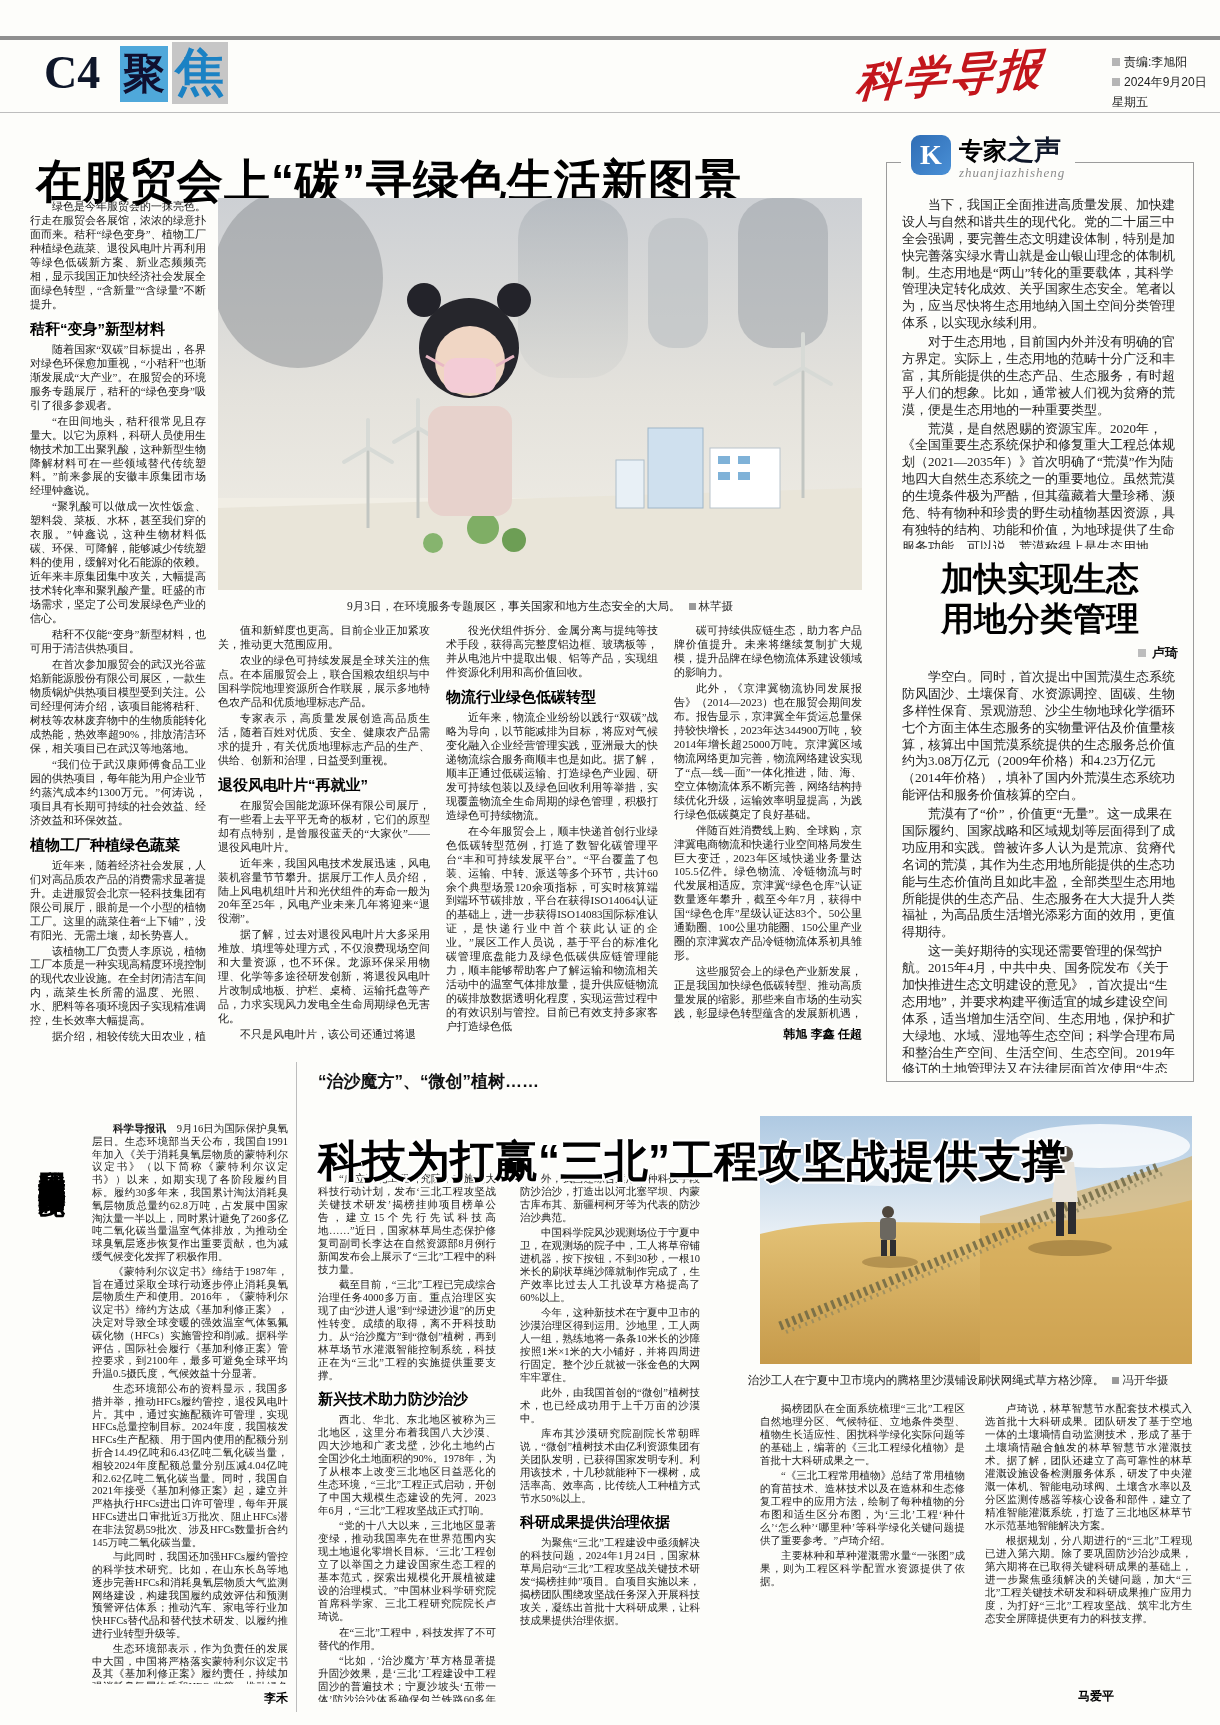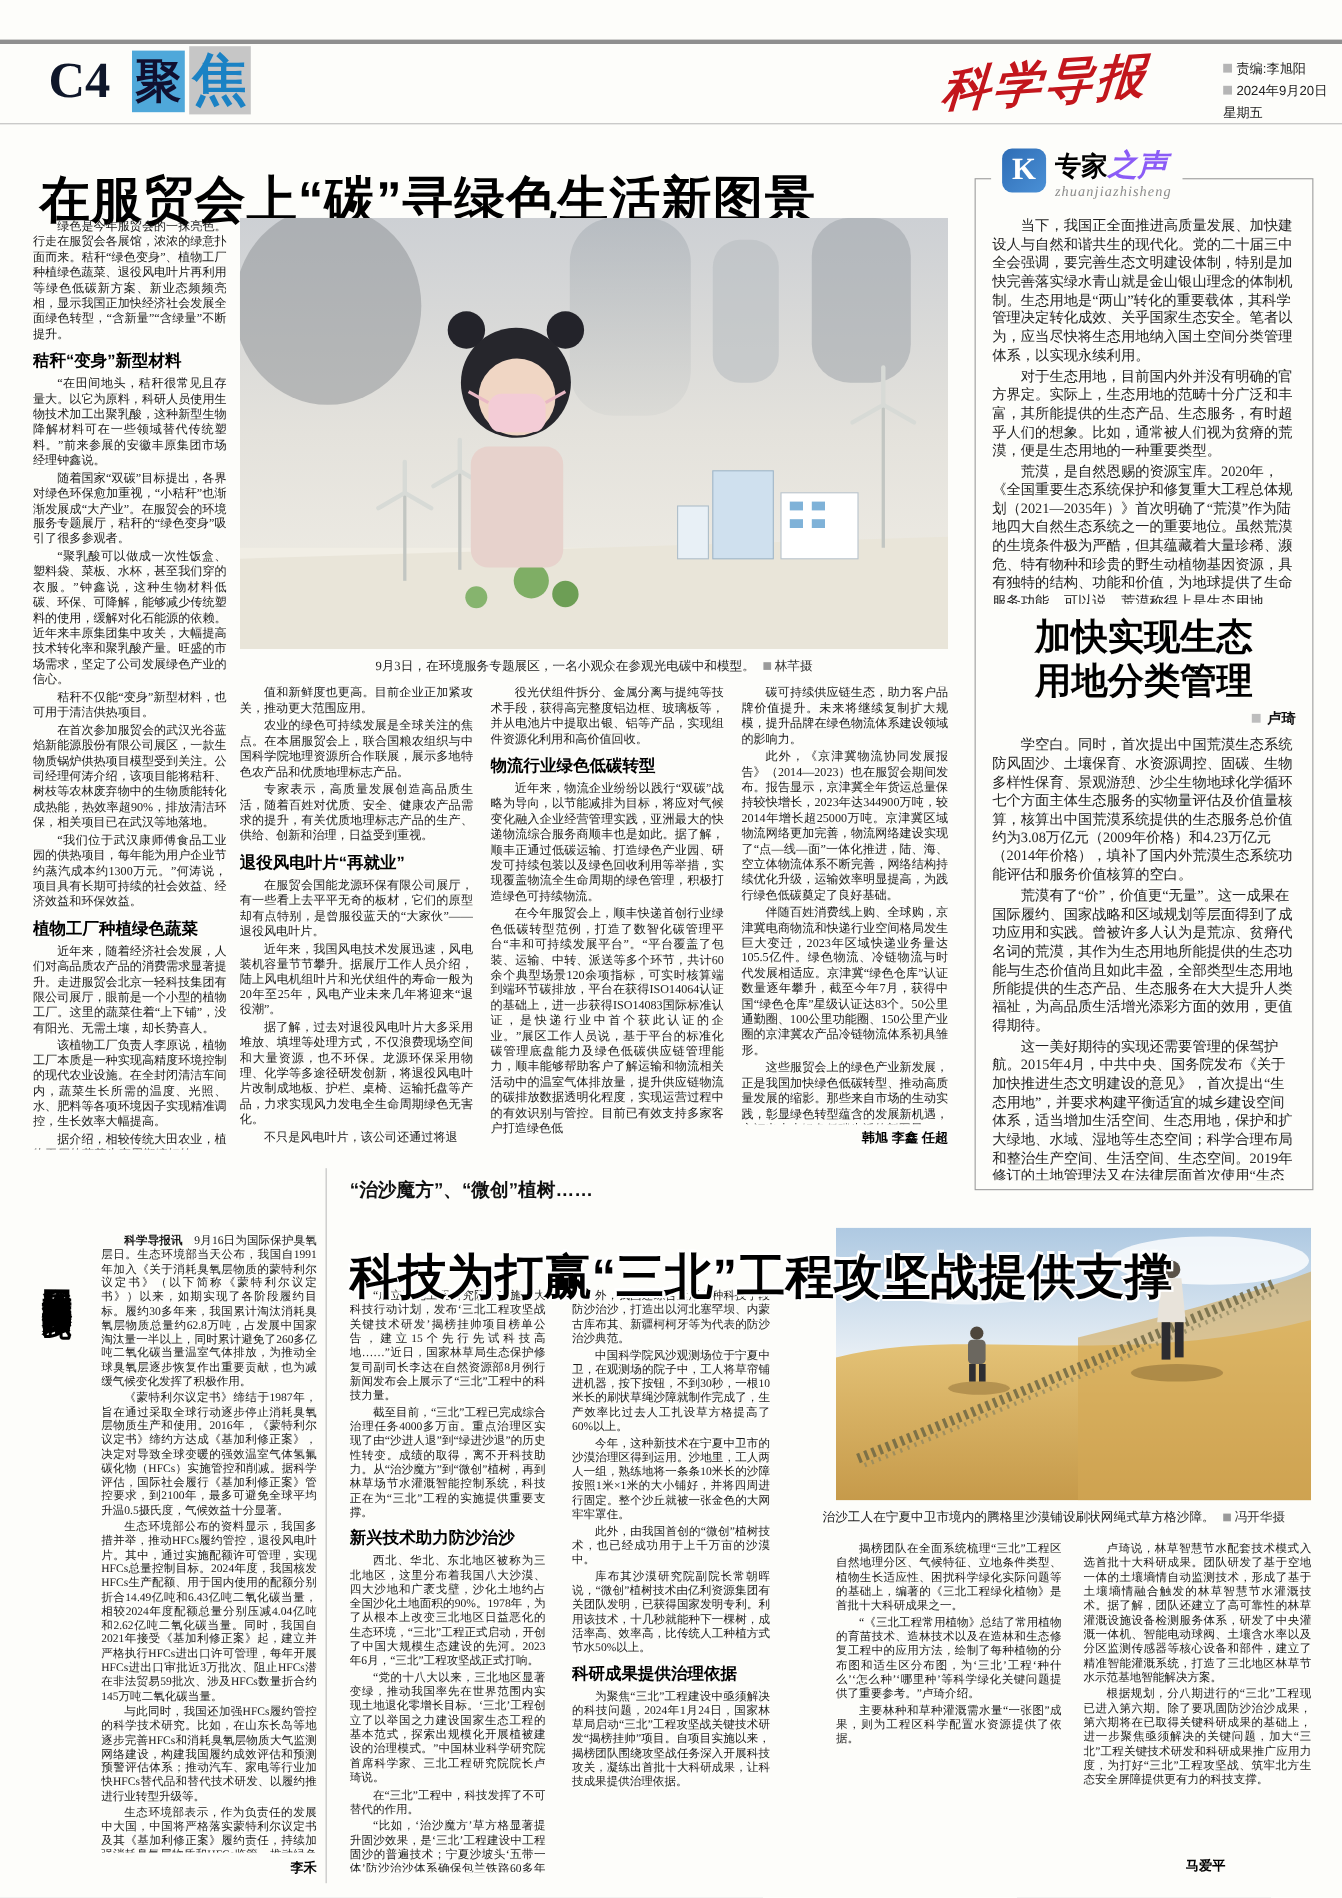--- a/index.html
+++ b/index.html
@@ -31,21 +31,21 @@
   .caption{position:absolute;font:11.5px/16px "Liberation Serif",serif;color:#222;text-align:center;}
   .credit{color:#333;}
   .credit .sq{display:inline-block;width:7px;height:7px;background:#9a9a9a;margin:0 3px 0 8px;}
   
   .expert-box{position:absolute;left:886px;top:162px;width:306px;height:918px;border:1px solid #9c9c9c;
               background:#fdfdfa;}
   .expert-head{position:absolute;left:14px;top:-28px;background:#fdfdfa;padding:0 10px;display:flex;align-items:flex-start;gap:8px;}
   .k-logo{width:40px;height:40px;border-radius:9px;background:linear-gradient(135deg,#2f6db5,#4a90d6);
           color:#fff;font:700 28px/40px "Liberation Serif",serif;text-align:center;}
   .e-title{font:700 24px/30px "Liberation Serif",serif;color:#000;white-space:nowrap;}
-  .e-title .blue{color:#8b5cf6;font-style:italic;font-size:27px;}
+  .e-title .blue{color:#0f172a;font-size:27px;}
   .e-pinyin{font:italic 13px/14px "Liberation Serif",serif;color:#8a8a8a;letter-spacing:1px;}
   .e-body{position:absolute;left:15px;right:15px;top:34px;bottom:8px;display:flex;flex-direction:column;}
   .e-top{height:352px;overflow:hidden;}
   .e-bottom{flex:1;overflow:hidden;}
   .e-body .para{font-size:13px;line-height:1.3;color:#222;}
   .e-headline{margin:10px 0 4px 0;text-align:center;font:900 33px/40px "Liberation Sans",sans-serif;color:#000;}
   .e-byline{text-align:right;font:700 13px/20px "Liberation Sans",sans-serif;margin-bottom:6px;}
   .e-byline .sq{display:inline-block;width:8px;height:8px;background:#bdbdbd;margin-right:6px;}
   
   .v-divider{position:absolute;left:296px;top:1062px;width:1px;height:650px;background:#bdbdbd;}
@@ -75,22 +75,22 @@
     <div><span class="sq"></span><span>责编:李旭阳</span></div>
     <div><span class="sq"></span><span>2024年9月20日　星期五</span></div>
   </div>
   <div class="header-rule"></div>
 
   <h1 class="main-headline">在服贸会上“碳”寻绿色生活新图景</h1>
 
   <div class="col m-col" style="left:30px;top:200px;width:176px;height:845px;">
       <p class="para">绿色是今年服贸会的一抹亮色。行走在服贸会各展馆，浓浓的绿意扑面而来。秸秆“绿色变身”、植物工厂种植绿色蔬菜、退役风电叶片再利用等绿色低碳新方案、新业态频频亮相，显示我国正加快经济社会发展全面绿色转型，“含新量”“含绿量”不断提升。</p>
       <h3 class="subhead">秸秆“变身”新型材料</h3>
+      <p class="para">随着国家“双碳”目标提出，各界对绿色环保愈加重视，“小秸秆”也渐渐发展成“大产业”。在服贸会的环境服务专题展厅，秸秆的“绿色变身”吸引了很多参观者。</p>
       <p class="para">“在田间地头，秸秆很常见且存量大。以它为原料，科研人员使用生物技术加工出聚乳酸，这种新型生物降解材料可在一些领域替代传统塑料。”前来参展的安徽丰原集团市场经理钟鑫说。</p>
-      <p class="para">随着国家“双碳”目标提出，各界对绿色环保愈加重视，“小秸秆”也渐渐发展成“大产业”。在服贸会的环境服务专题展厅，秸秆的“绿色变身”吸引了很多参观者。</p>
       <p class="para">“聚乳酸可以做成一次性饭盒、塑料袋、菜板、水杯，甚至我们穿的衣服。”钟鑫说，这种生物材料低碳、环保、可降解，能够减少传统塑料的使用，缓解对化石能源的依赖。近年来丰原集团集中攻关，大幅提高技术转化率和聚乳酸产量。旺盛的市场需求，坚定了公司发展绿色产业的信心。</p>
       <p class="para">秸秆不仅能“变身”新型材料，也可用于清洁供热项目。</p>
       <p class="para">在首次参加服贸会的武汉光谷蓝焰新能源股份有限公司展区，一款生物质锅炉供热项目模型受到关注。公司经理何涛介绍，该项目能将秸秆、树枝等农林废弃物中的生物质能转化成热能，热效率超90%，排放清洁环保，相关项目已在武汉等地落地。</p>
       <p class="para">“我们位于武汉康师傅食品工业园的供热项目，每年能为用户企业节约蒸汽成本约1300万元。”何涛说，项目具有长期可持续的社会效益、经济效益和环保效益。</p>
       <h3 class="subhead">植物工厂种植绿色蔬菜</h3>
       <p class="para">近年来，随着经济社会发展，人们对高品质农产品的消费需求显著提升。走进服贸会北京一轻科技集团有限公司展厅，眼前是一个小型的植物工厂。这里的蔬菜住着“上下铺”，没有阳光、无需土壤，却长势喜人。</p>
       <p class="para">该植物工厂负责人李原说，植物工厂本质是一种实现高精度环境控制的现代农业设施。在全封闭清洁车间内，蔬菜生长所需的温度、光照、水、肥料等各项环境因子实现精准调控，生长效率大幅提高。</p>
       <p class="para">据介绍，相较传统大田农业，植物工厂的蔬菜生产周期缩短约50%、用水量节约超90%，而且产能显著提升。“我们采收一棵奶油生菜只需要42天，而且无论春夏秋冬，每天都有收获。”李原说，由于生长环境稳定可靠，植物工厂的蔬菜能实现零农残、零重金属、零表面致病菌，营养价</p>
     </div>
 
@@ -154,21 +154,21 @@
         <circle cx="251" cy="150" r="50" fill="#26262c"></circle>
         <circle cx="252" cy="163" r="35" fill="#f0d6c4"></circle>
         <rect x="226" y="160" width="52" height="35" rx="12" fill="#f3ccd6"></rect>
         <line x1="226" y1="168" x2="208" y2="158" stroke="#e9b8c5" stroke-width="3"></line>
         <line x1="278" y1="168" x2="296" y2="158" stroke="#e9b8c5" stroke-width="3"></line>
         <rect x="210" y="208" width="84" height="110" rx="16" fill="#e7d2cc"></rect>
       </g>
     </svg>
   </div>
   <div class="caption" style="left:218px;top:598px;width:644px;">
-    <span>9月3日，在环境服务专题展区，一名小观众在参观光电碳中和模型。</span><span class="credit"><span class="sq"></span><span>林芊摄</span></span>
+    <span>9月3日，在环境服务专题展区，事关国家和地方生态安全的大局。</span><span class="credit"><span class="sq"></span><span>林芊摄</span></span>
   </div>
 
   <div class="col m-col" style="left:218px;top:624px;width:212px;height:420px;">
       <p class="para">值和新鲜度也更高。目前企业正加紧攻关，推动更大范围应用。</p>
       <p class="para">农业的绿色可持续发展是全球关注的焦点。在本届服贸会上，联合国粮农组织与中国科学院地理资源所合作联展，展示多地特色农产品和优质地理标志产品。</p>
       <p class="para">专家表示，高质量发展创造高品质生活，随着百姓对优质、安全、健康农产品需求的提升，有关优质地理标志产品的生产、供给、创新和治理，日益受到重视。</p>
       <h3 class="subhead">退役风电叶片“再就业”</h3>
       <p class="para">在服贸会国能龙源环保有限公司展厅，有一些看上去平平无奇的板材，它们的原型却有点特别，是曾服役蓝天的“大家伙”——退役风电叶片。</p>
       <p class="para">近年来，我国风电技术发展迅速，风电装机容量节节攀升。据展厅工作人员介绍，陆上风电机组叶片和光伏组件的寿命一般为20年至25年，风电产业未来几年将迎来“退役潮”。</p>
       <p class="para">据了解，过去对退役风电叶片大多采用堆放、填埋等处理方式，不仅浪费现场空间和大量资源，也不环保。龙源环保采用物理、化学等多途径研发创新，将退役风电叶片改制成地板、护栏、桌椅、运输托盘等产品，力求实现风力发电全生命周期绿色无害化。</p>

